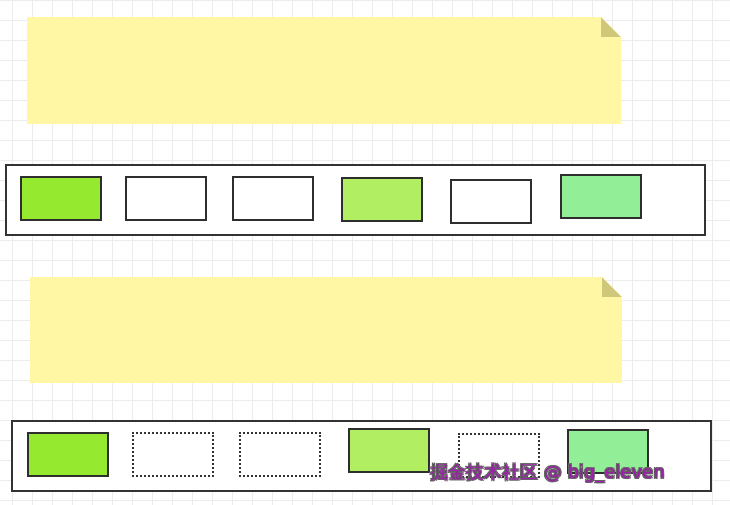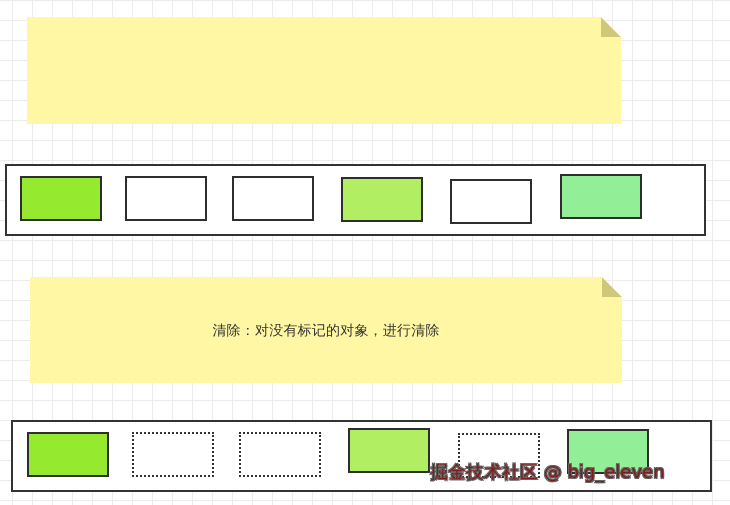--- a/index.html
+++ b/index.html
@@ -31,21 +31,21 @@
       position: absolute; border: 2px solid #333333; background: #ffffff;
       box-sizing: border-box;
     }
     .cell {
       position: absolute; box-sizing: border-box;
       border: 2px solid #2e2e2e;
     }
     .cell.dotted { border: 2px dotted #333333; background: transparent; }
     .watermark {
       position: absolute; left: 430px; top: 460px;
-      font-size: 18px; color: #7f1d1d;
+      font-size: 18px; color: #a21caf;
       text-shadow: 0 0 1px #555, 1px 1px 0 #666, -1px -1px 0 #666, 1px -1px 0 #666, -1px 1px 0 #666;
       white-space: nowrap;
     }
   </style>
 </head>
 <body>
 
 <div class="note" style="left:27px; top:17px; width:594px; height:107px;">
   <div class="fold"></div>
 </div>
@@ -54,21 +54,20 @@
   <div class="cell" style="left:13px; top:10px; width:82px; height:45px; background:#95e92f;"></div>
   <div class="cell" style="left:118px; top:10px; width:82px; height:45px; background:#ffffff;"></div>
   <div class="cell" style="left:225px; top:10px; width:82px; height:45px; background:#ffffff;"></div>
   <div class="cell" style="left:334px; top:11px; width:82px; height:45px; background:#b1ee62;"></div>
   <div class="cell" style="left:443px; top:13px; width:82px; height:45px; background:#ffffff;"></div>
   <div class="cell" style="left:553px; top:8px; width:82px; height:45px; background:#92ee97;"></div>
 </div>
 
 <div class="note" style="left:30px; top:277px; width:592px; height:106px;">
   <div class="fold"></div>
-  <div class="text" style="top:45px;">清除：对没有标记的对象，进行清除</div>
 </div>
 
 <div class="frame" style="left:11px; top:420px; width:701px; height:72px;">
   <div class="cell" style="left:14px; top:10px; width:82px; height:45px; background:#95e92f;"></div>
   <div class="cell dotted" style="left:119px; top:10px; width:82px; height:45px;"></div>
   <div class="cell dotted" style="left:226px; top:10px; width:82px; height:45px;"></div>
   <div class="cell" style="left:335px; top:6px; width:82px; height:45px; background:#b1ee62;"></div>
   <div class="cell dotted" style="left:445px; top:11px; width:82px; height:45px;"></div>
   <div class="cell" style="left:554px; top:7px; width:82px; height:45px; background:#92ee97;"></div>
 </div>

